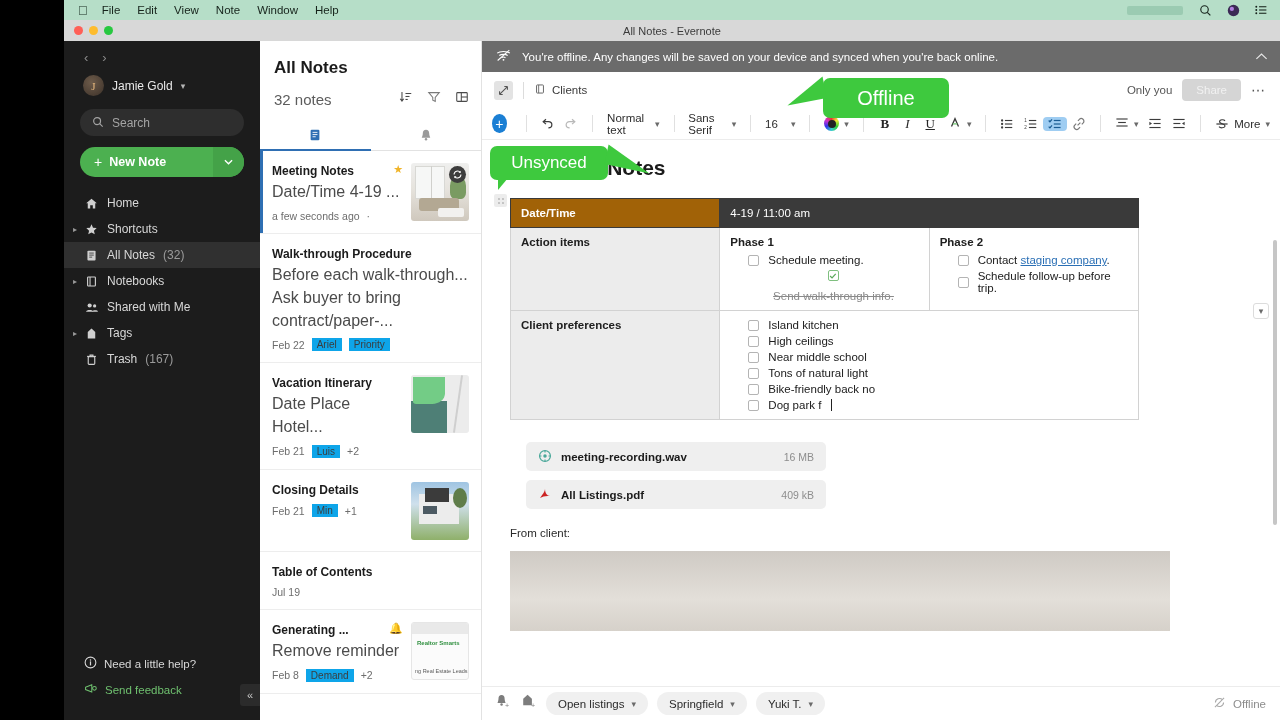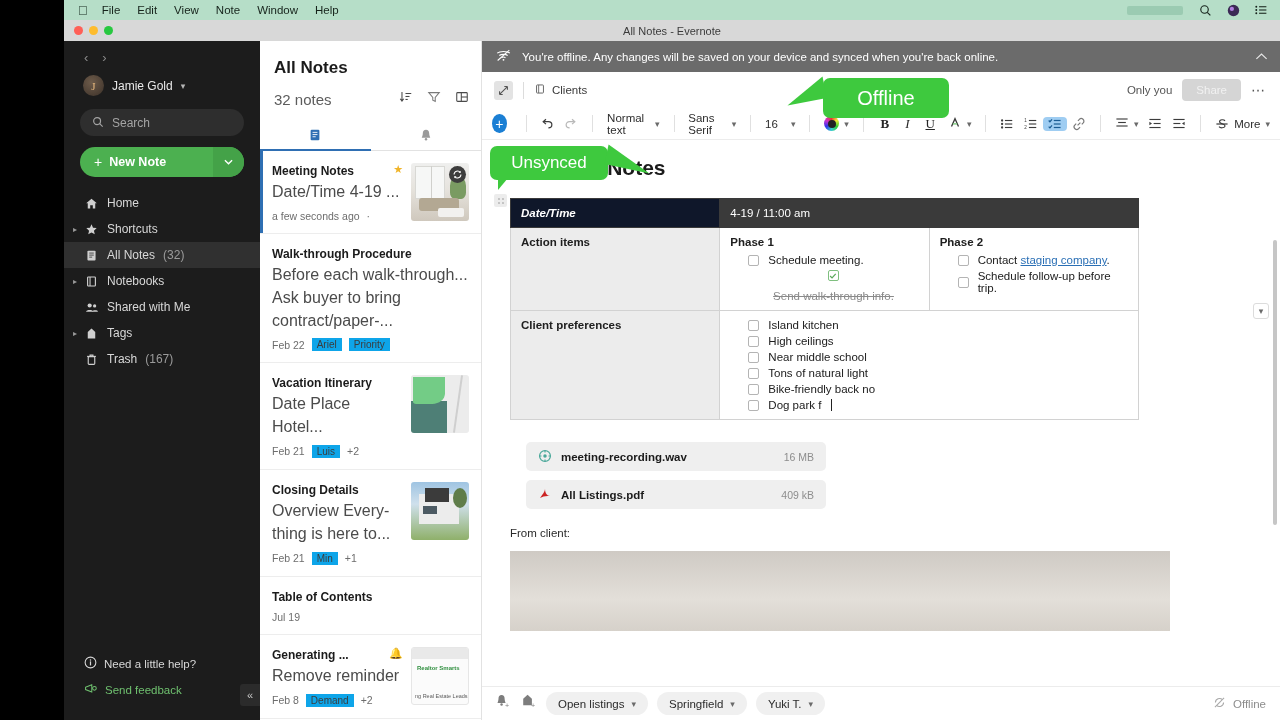--- a/index.html
+++ b/index.html
@@ -185,21 +185,21 @@
 
   .content { flex: 1; overflow: hidden; position: relative; padding: 0 0 0 0; }
   .note-title { font-size: 21px; font-weight: bold; color: #1b1b1b; padding: 16px 0 0 40px; }
   .tbl-wrap { margin: 18px 0 0 12px; position: relative; }
   .tbl-handle {
     position: absolute; left: 0px; top: -4px; width: 13px; height: 13px;
     background: #ececec; border-radius: 2px; display: flex; align-items: center; justify-content: center;
   }
   table.nt { border-collapse: collapse; margin-left: 16px; width: 629px; table-layout: fixed; }
   table.nt td { border: 1px solid #d2d2d2; vertical-align: top; font-size: 11.5px; color: #202020; padding: 8px 10px; }
-  table.nt td.hd { background: #0f172a; color: #fff; font-weight: bold; border-color: #3a3a3a; font-style: italic; }
+  table.nt td.hd { background: #a16207; color: #fff; font-weight: bold; border-color: #3a3a3a; }
   table.nt td.hdv { background: #3a3a3a; color: #fff; border-color: #3a3a3a; }
   table.nt td.lbl { background: #ececec; font-weight: bold; width: 96px; }
   .phase { font-weight: bold; margin-bottom: 6px; }
   .ck { display: flex; align-items: center; gap: 9px; margin: 4px 0 0 18px; font-size: 11.5px; }
   .ckbox { width: 11px; height: 11px; border: 1px solid #b4b4b4; border-radius: 2px; background: #fff; flex: 0 0 11px; }
   .ckbox.on { border-color: #7fbf7f; display: flex; align-items: center; justify-content: center; }
   .ck.done { color: #8a8a8a; text-decoration: line-through; flex-direction: column; }
   .lnk { color: #2a6fb5; text-decoration: underline; }
   .tbl-chev {
     position: absolute; right: 11px; top: 105px; width: 16px; height: 16px;
@@ -542,21 +542,20 @@
           <div class="thumb th-map">
             <span class="sea"></span>
               <span class="land"></span>
               <span class="rd"></span>
           </div>
         </div>
 
         <div class="nitem">
           <div class="txt">
             <div class="ttl">Closing Details</div>
-            <div class="snip">Overview Every-thing is here to...</div>
             <div class="meta">
               <span>Feb 21</span>
               <span class="tag">Min</span>
               <span>+1</span>
             </div>
           </div>
           <div class="thumb th-house">
             <span class="bld"></span>
               <span class="bld2"></span>
               <span class="win"></span>

